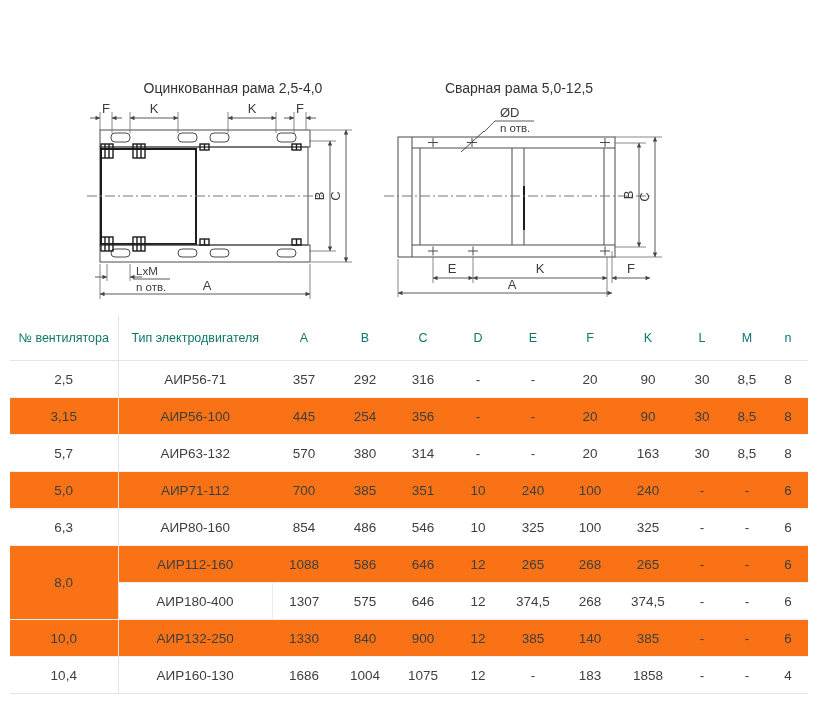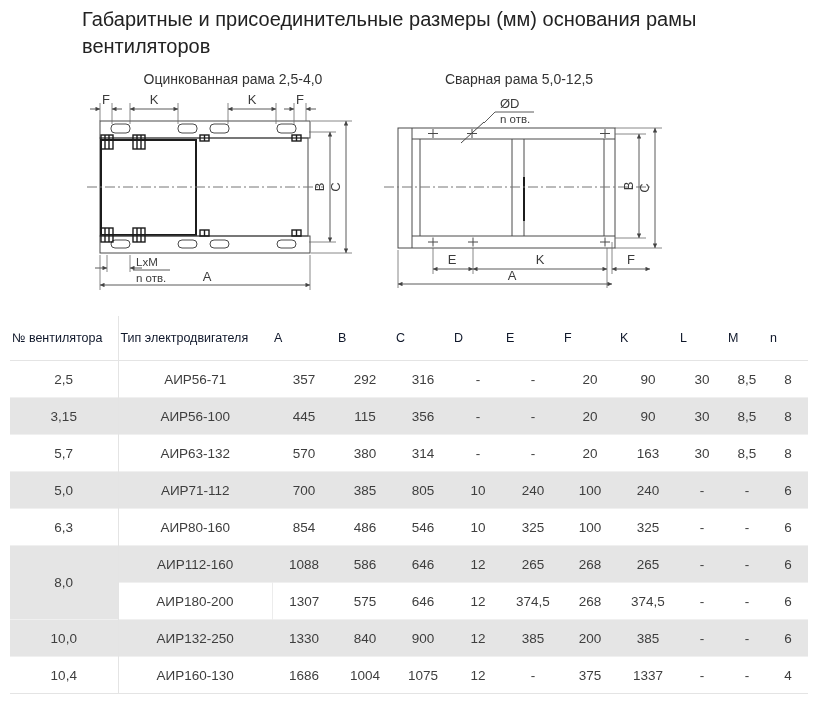--- a/index.html
+++ b/index.html
@@ -3,52 +3,51 @@
 <meta charset="utf-8">
 <style>
   html,body{margin:0;padding:0;background:#fff;}
   body{width:818px;height:702px;overflow:hidden;
        font-family:"Liberation Sans","DejaVu Sans",sans-serif;}
   .page{position:relative;width:818px;height:702px;background:#fff;}
 
   .title{position:absolute;top:6px;left:82px;max-width:660px;margin:0;
          font-size:20px;line-height:1.33;font-weight:400;color:#222;}
 
-  .drawings{position:absolute;top:66px;left:0;width:818px;height:242px;}
+  .drawings{position:absolute;top:75px;left:0;width:818px;height:242px;}
   svg{font-family:inherit;display:block;}
   svg text{fill:#3c3c3c;font-size:13px;}
   .dwg-title{font-size:14px;fill:#333;}
   .small-lbl{font-size:11.5px;}
   .thin{stroke:#4a4a4a;stroke-width:1;fill:none;}
   .thick{stroke:#1c1c1c;stroke-width:2;fill:none;}
   .dim{stroke:#5b5b5b;stroke-width:1;fill:none;}
   .ext{stroke:#6a6a6a;stroke-width:.8;fill:none;}
   .cline{stroke:#777;stroke-width:1;fill:none;stroke-dasharray:10 3 2 3;}
   .bolt{stroke:#1c1c1c;stroke-width:1.4;fill:none;}
 
   table.dims{position:absolute;top:316px;left:10px;width:798px;
              border-collapse:collapse;table-layout:fixed;
              border-bottom:1px solid #e4e4e4;}
-  table.dims thead th{font-weight:400;font-size:12.5px;color:#0f172a;
-             text-align:left;vertical-align:middle;line-height:1.35;
+  table.dims thead th{font-weight:400;font-size:12.5px;color:#0f766e;
+             text-align:center;vertical-align:middle;line-height:1.35;
              padding:6px 2px;height:32px;border-bottom:1px solid #e4e4e4;}
   table.dims tbody td{font-size:13.5px;color:#3e3e3e;text-align:center;
              vertical-align:middle;height:36px;padding:0 2px;}
   table.dims tbody tr{border-top:1px solid #f0f0f0;}
   table.dims .fan{border-right:1px solid #e4e4e4;}
-  table.dims tr.alt td{background:#e5e5e5;}
+  table.dims tr.alt td{background:#f97316;}
   table.dims td.alt-bg{background:#f6f6f6;}
   table.dims td.b-r{border-right:1px solid #ececec;}
 </style>
 </head>
 <body>
 
 <div class="page">
 
-  <h1 class="title">Габаритные и присоединительные размеры (мм) основания рамы вентиляторов</h1>
 
   <div class="drawings">
     <svg width="818" height="242" viewBox="0 75 818 242">
       <defs>
         <marker id="arr" viewBox="0 0 10 10" refX="10" refY="5" markerWidth="9" markerHeight="4.5" orient="auto-start-reverse">
             <path d="M0,0 L10,5 L0,10 z" fill="#444"></path>
           </marker>
       </defs>
 
       <g>
@@ -225,21 +224,21 @@
         <td>20</td>
         <td>90</td>
         <td>30</td>
         <td>8,5</td>
         <td>8</td>
       </tr>
       <tr class="alt">
         <td class="fan">3,15</td>
         <td>АИР56-100</td>
         <td>445</td>
-        <td>115</td>
+        <td>254</td>
         <td>356</td>
         <td>-</td>
         <td>-</td>
         <td>20</td>
         <td>90</td>
         <td>30</td>
         <td>8,5</td>
         <td>8</td>
       </tr>
       <tr>
@@ -254,21 +253,21 @@
         <td>163</td>
         <td>30</td>
         <td>8,5</td>
         <td>8</td>
       </tr>
       <tr class="alt">
         <td class="fan">5,0</td>
         <td>АИР71-112</td>
         <td>700</td>
         <td>385</td>
-        <td>805</td>
+        <td>351</td>
         <td>10</td>
         <td>240</td>
         <td>100</td>
         <td>240</td>
         <td>-</td>
         <td>-</td>
         <td>6</td>
       </tr>
       <tr>
         <td class="fan">6,3</td>
@@ -292,56 +291,56 @@
         <td>646</td>
         <td>12</td>
         <td>265</td>
         <td>268</td>
         <td>265</td>
         <td>-</td>
         <td>-</td>
         <td>6</td>
       </tr>
       <tr>
-        <td class="b-r">АИР180-200</td>
+        <td class="b-r">АИР180-400</td>
         <td>1307</td>
         <td>575</td>
         <td>646</td>
         <td>12</td>
         <td>374,5</td>
         <td>268</td>
         <td>374,5</td>
         <td>-</td>
         <td>-</td>
         <td>6</td>
       </tr>
       <tr class="alt">
         <td class="fan">10,0</td>
         <td>АИР132-250</td>
         <td>1330</td>
         <td>840</td>
         <td>900</td>
         <td>12</td>
         <td>385</td>
-        <td>200</td>
+        <td>140</td>
         <td>385</td>
         <td>-</td>
         <td>-</td>
         <td>6</td>
       </tr>
       <tr>
         <td class="fan">10,4</td>
         <td>АИР160-130</td>
         <td>1686</td>
         <td>1004</td>
         <td>1075</td>
         <td>12</td>
         <td>-</td>
-        <td>375</td>
-        <td>1337</td>
+        <td>183</td>
+        <td>1858</td>
         <td>-</td>
         <td>-</td>
         <td>4</td>
       </tr>
     </tbody>
   </table>
 
 </div>
 
 </body></html>

